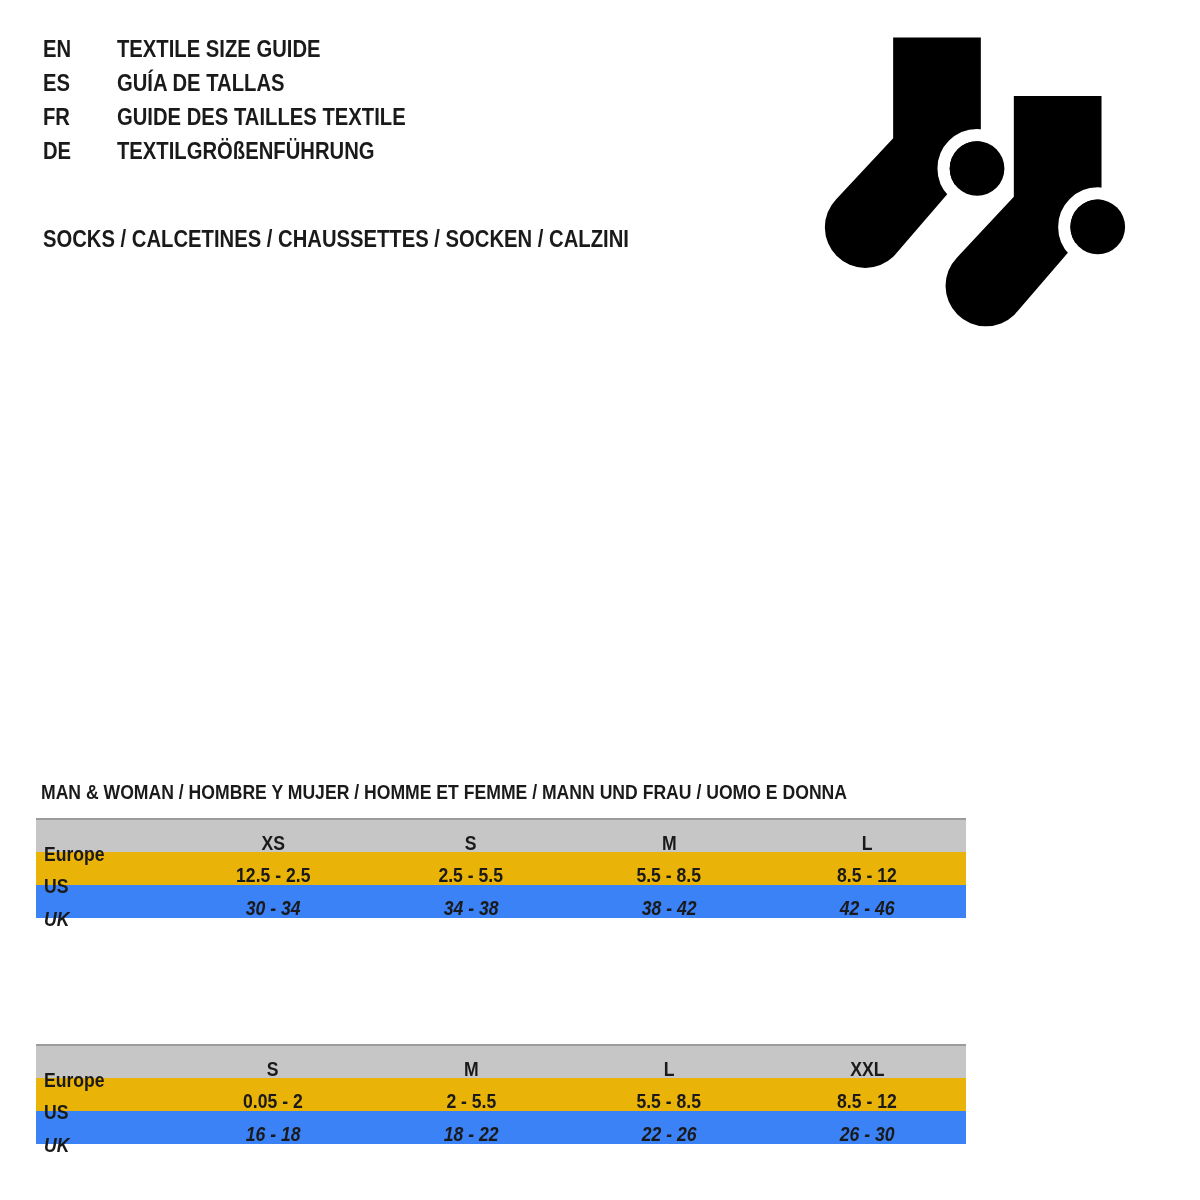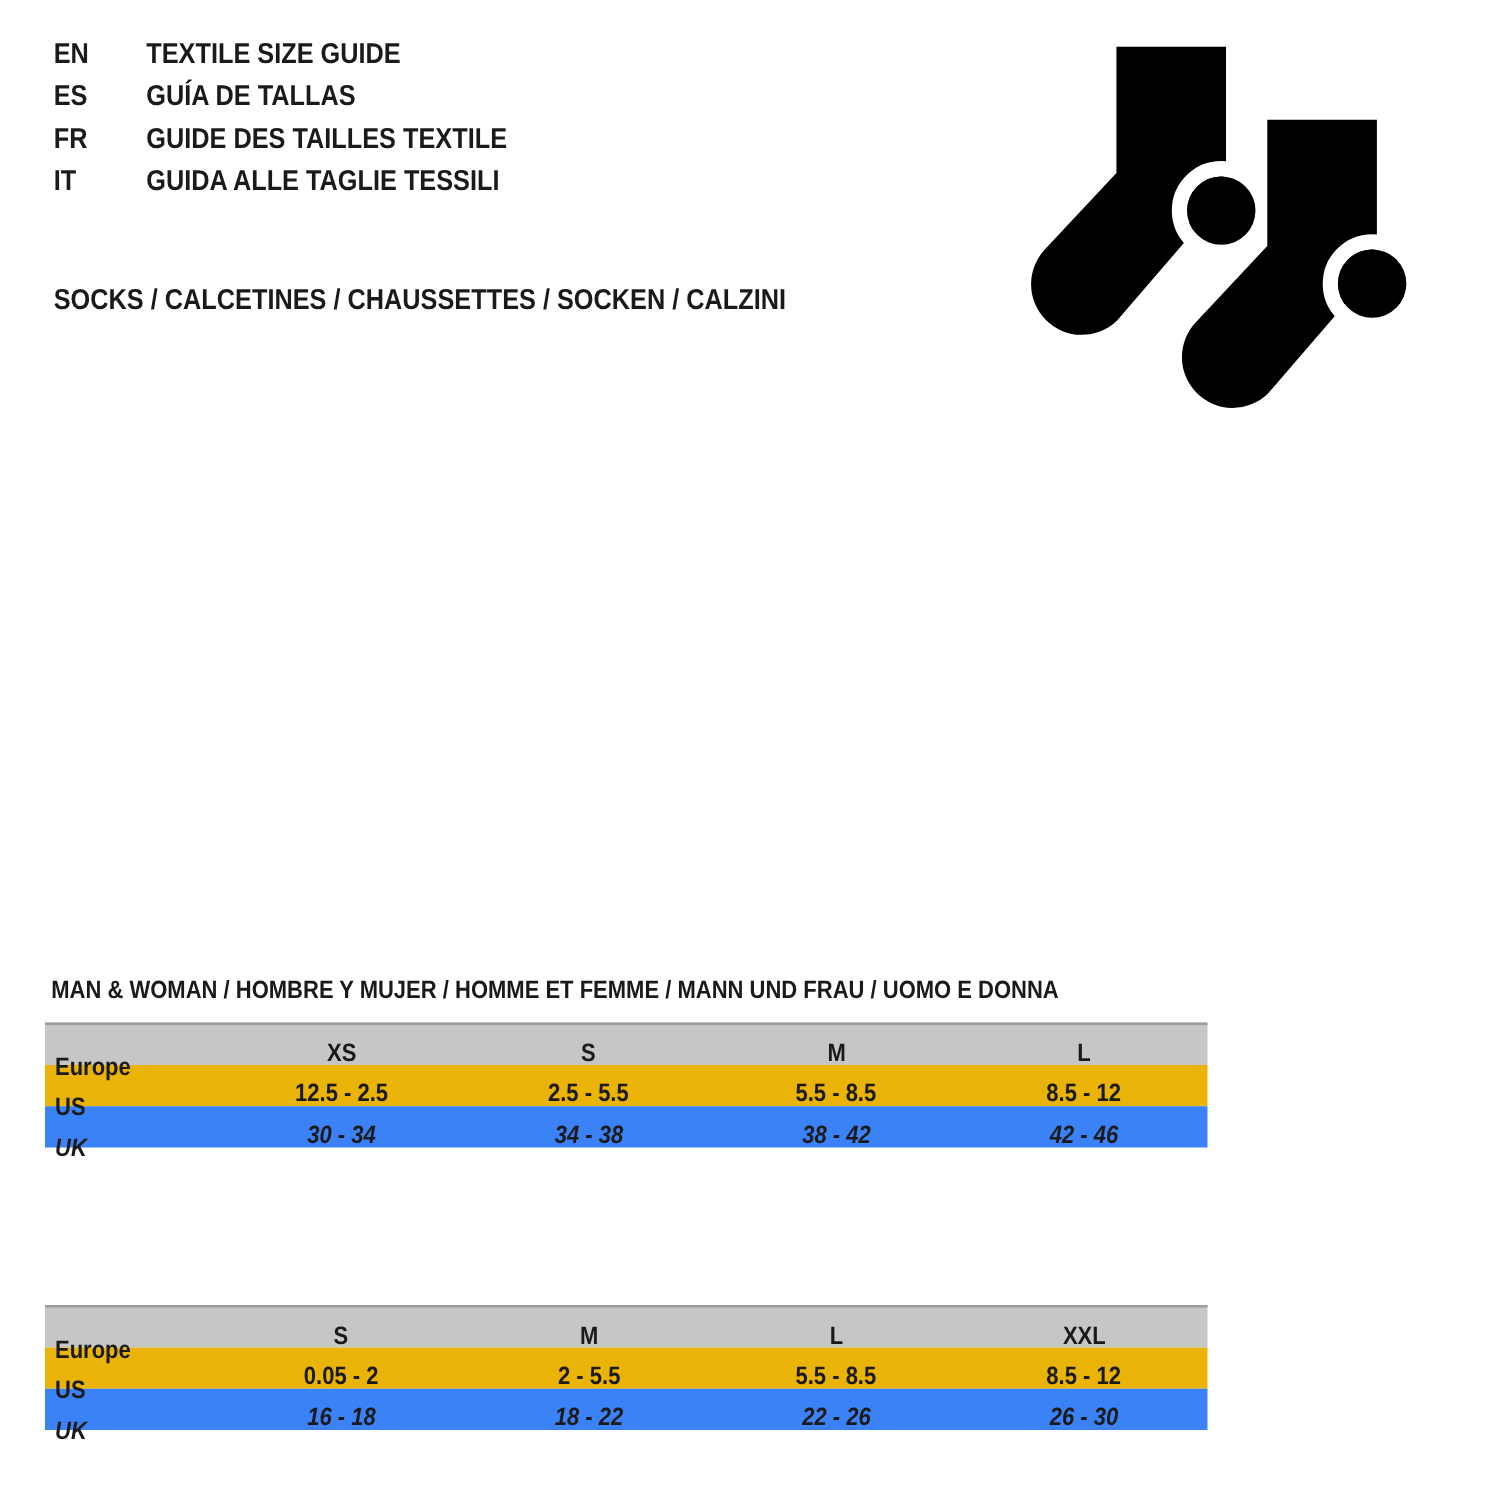--- a/index.html
+++ b/index.html
@@ -7,21 +7,21 @@
     width:1200px;height:1200px;position:relative;background:#ffffff;
     font-family:"Liberation Sans","DejaVu Sans",sans-serif;
     font-weight:bold;color:#1a1a1a;overflow:hidden;
   }
   
   .cond{display:inline-block;transform:scaleX(.88);transform-origin:0 50%;white-space:nowrap;}
   .condc{display:inline-block;transform:scaleX(.88);transform-origin:50% 50%;white-space:nowrap;}
 
   
   .lang-block{position:absolute;left:43px;top:29px;font-size:23px;}
-  .lang-row{display:flex;height:34px;align-items:flex-start;}
+  .lang-row{display:flex;height:34px;align-items:flex-end;}
   .lang-code{width:74px;flex:0 0 74px;}
 
   .category-line{position:absolute;left:43px;top:222px;height:34px;display:flex;align-items:center;font-size:23px;}
 
   
   .socks-icon{position:absolute;left:813px;top:28px;width:330px;height:330px;}
 
   
   .size-section{position:absolute;left:36px;width:930px;}
   .section-adults{top:780px;}
@@ -45,22 +45,22 @@
   </div>
   <div class="lang-row">
     <span class="lang-code"><span class="cond">ES</span></span>
     <span class="cond">GUÍA DE TALLAS</span>
   </div>
   <div class="lang-row">
     <span class="lang-code"><span class="cond">FR</span></span>
     <span class="cond">GUIDE DES TAILLES TEXTILE</span>
   </div>
   <div class="lang-row">
-    <span class="lang-code"><span class="cond">IT</span></span>
-    <span class="cond">GUIDA ALLE TAGLIE TESSILI</span>
+    <span class="lang-code"><span class="cond">DE</span></span>
+    <span class="cond">TEXTILGRÖßENFÜHRUNG</span>
   </div>
 </div>
 
 <div class="category-line">
   <span class="cond">SOCKS / CALCETINES / CHAUSSETTES / SOCKEN / CALZINI</span>
 </div>
 
 <svg class="socks-icon" viewBox="0 0 330 350" xmlns="http://www.w3.org/2000/svg" aria-hidden="true">
 
   <g>

